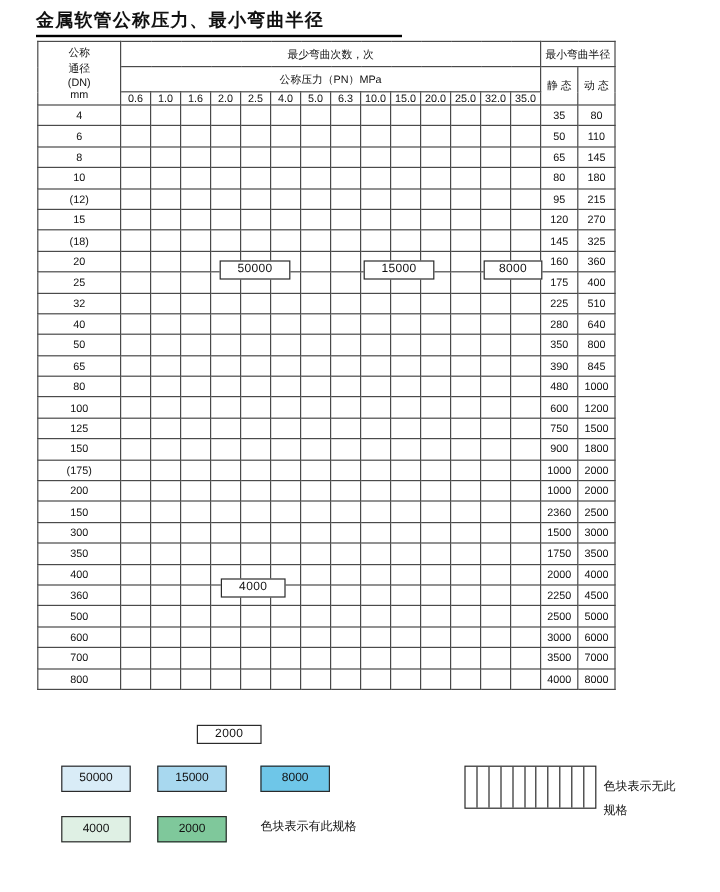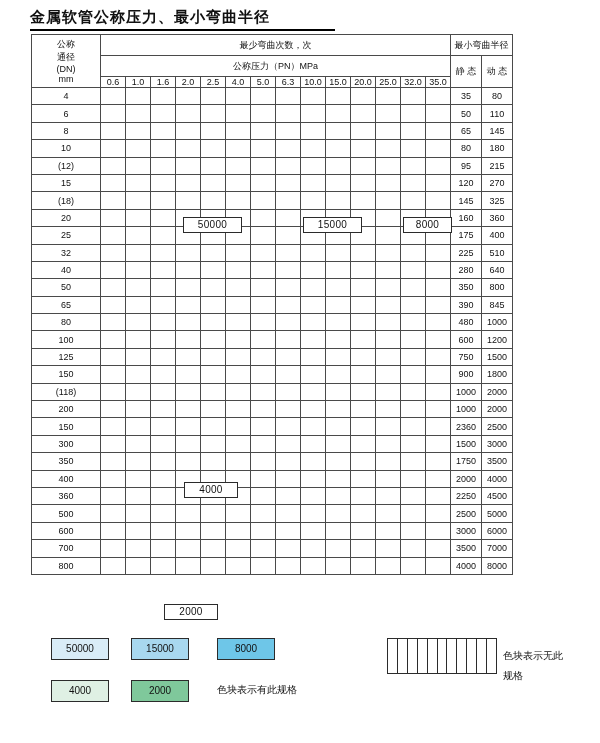--- a/index.html
+++ b/index.html
@@ -440,21 +440,21 @@
             <td class="p-col blank"></td>
             <td class="p-col blank"></td>
             <td class="p-col blank"></td>
             <td class="p-col blank"></td>
             <td class="p-col blank"></td>
             <td class="p-col blank"></td>
             <td class="rcell r-col">900</td>
             <td class="rcell r-col">1800</td>
           </tr>
           <tr class="row-h">
-            <td class="dn-cell dn-col">(118)</td>
+            <td class="dn-cell dn-col">(175)</td>
             <td class="p-col c4000"></td>
             <td class="p-col c4000"></td>
             <td class="p-col c4000"></td>
             <td class="p-col c4000"></td>
             <td class="p-col blank"></td>
             <td class="p-col blank"></td>
             <td class="p-col blank"></td>
             <td class="p-col blank"></td>
             <td class="p-col blank"></td>
             <td class="p-col blank"></td>

